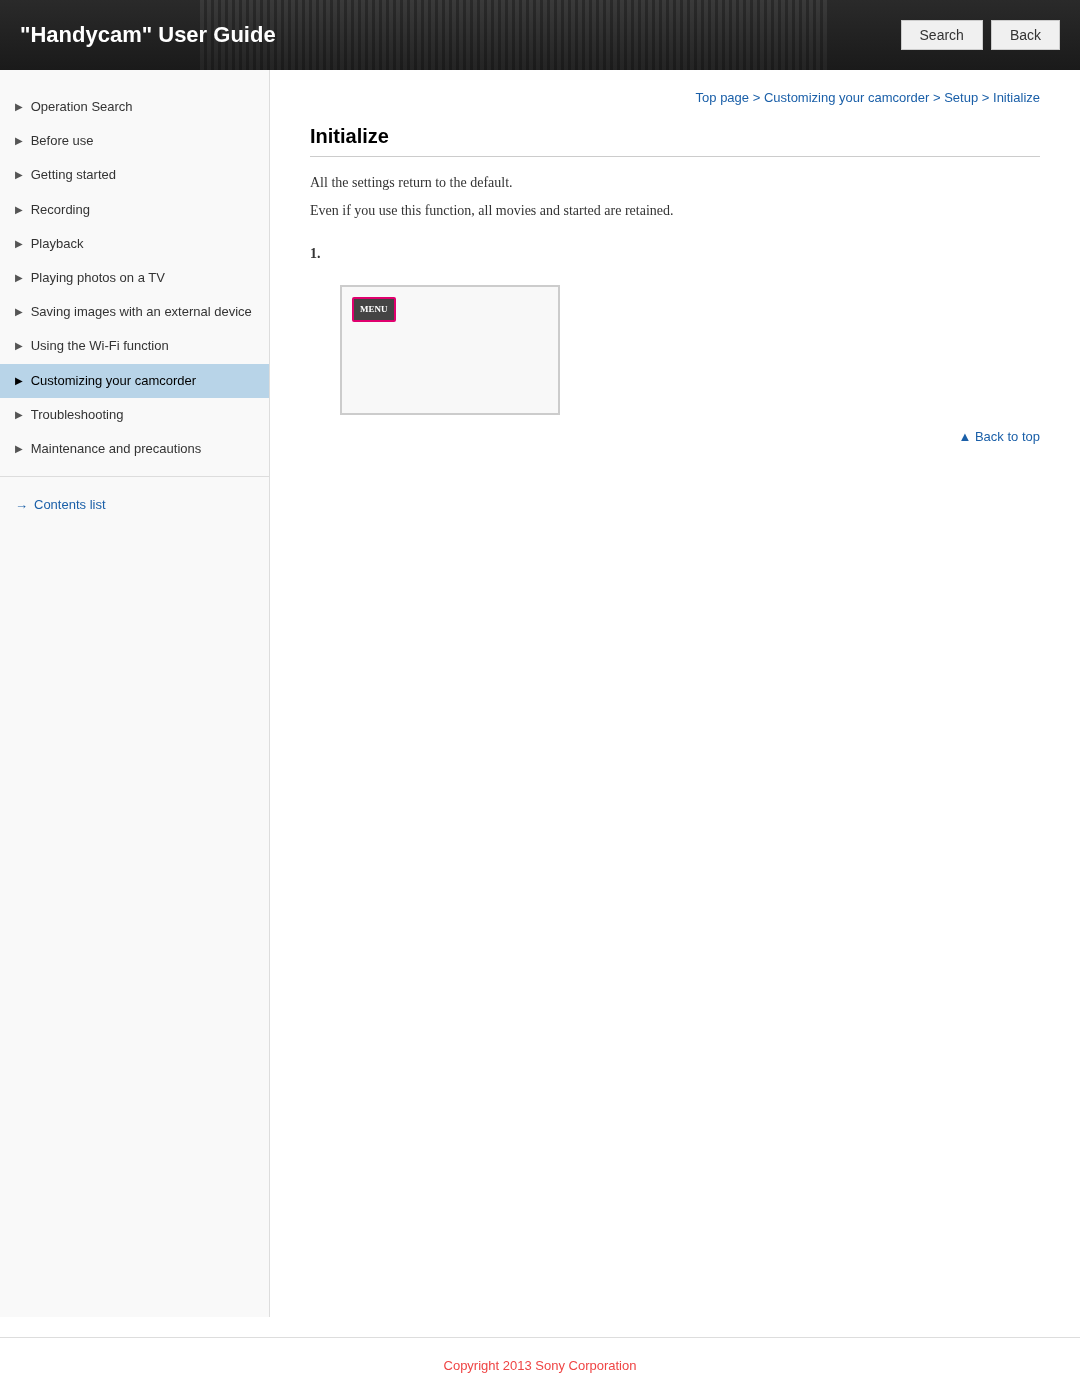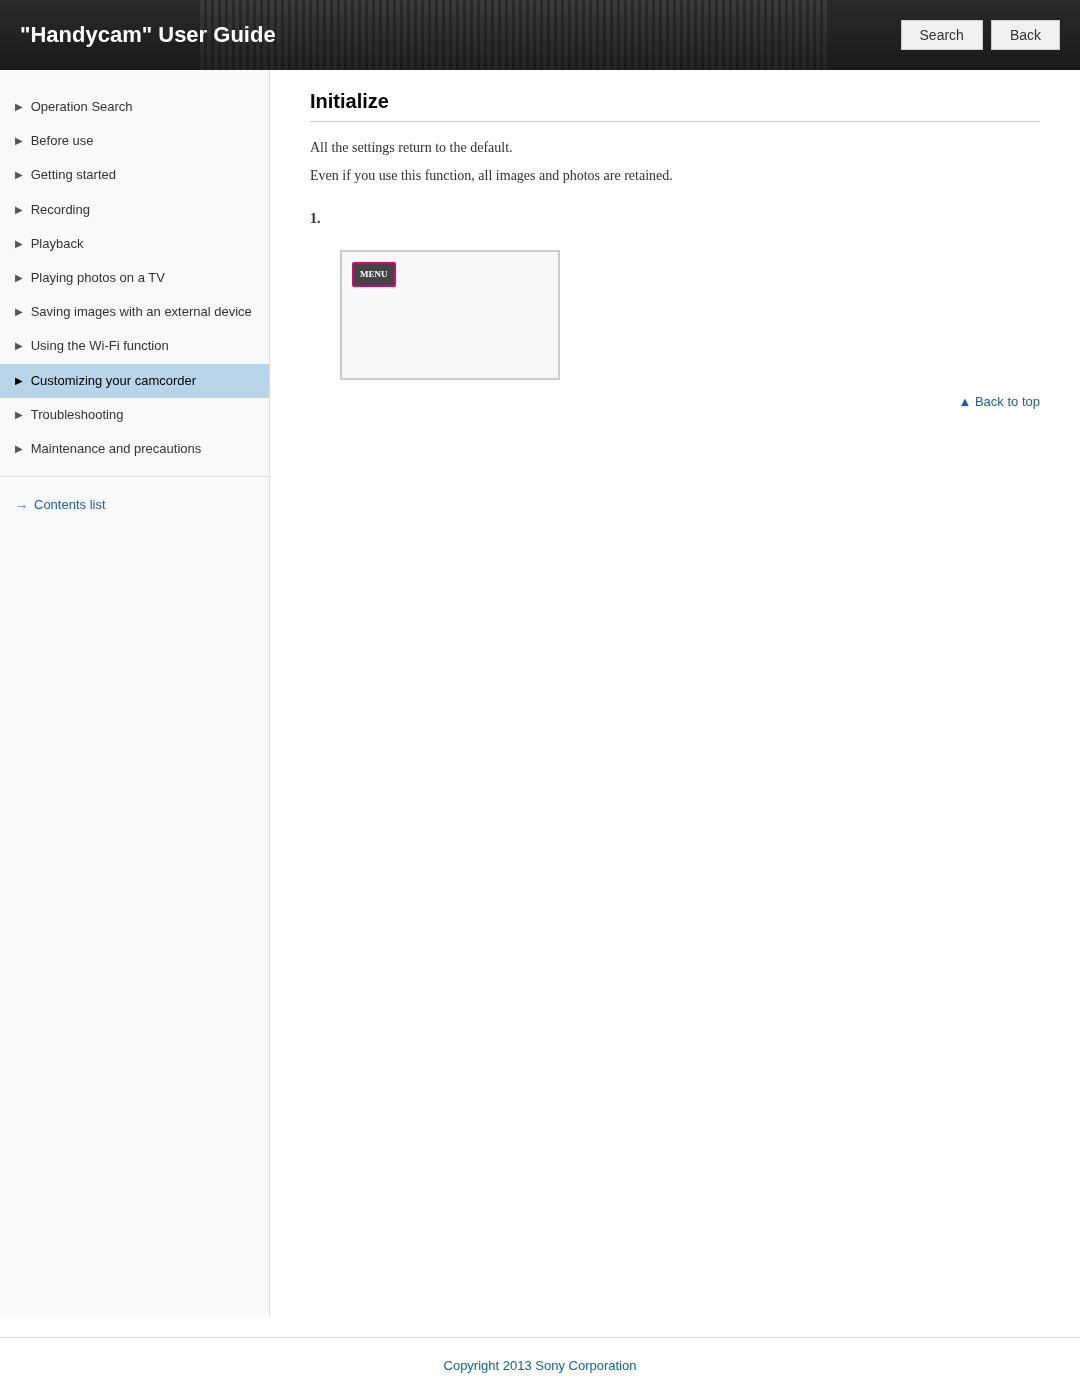--- a/index.html
+++ b/index.html
@@ -204,21 +204,21 @@
     .back-to-top a {
       color: #1a5fa8;
       text-decoration: none;
     }
 
     
     .footer {
       text-align: center;
       padding: 20px;
       font-size: 13px;
-      color: #0369a1;
+      color: #ef4444;
       border-top: 1px solid #ddd;
       margin-top: 20px;
     }
 
     
     .page-number {
       text-align: center;
       padding: 10px;
       font-size: 13px;
       color: #555;
@@ -378,26 +378,35 @@
     <div class="sidebar-divider"></div>
 
     <a class="contents-link">
       <span class="arrow-right">→</span>
       <span>Contents list</span>
     </a>
   </div>
 
   <div class="main-content">
 
+    <div class="breadcrumb">
+      <a>Top page</a>
+      <span> &gt; </span>
+      <a>Customizing your camcorder</a>
+      <span> &gt; </span>
+      <a>Setup</a>
+      <span> &gt; </span>
+      <span>Initialize</span>
+    </div>
 
     <div class="page-title">Initialize</div>
 
     <div class="content-body">
       <p>All the settings return to the default.</p>
-      <p>Even if you use this function, all images and photos are retained.</p>
+      <p>Even if you use this function, all movies and started are retained.</p>
 
       <div class="step">
         <span class="step-num">1.</span>
       </div>
 
       <div class="screenshot-box">
         <div class="screenshot-menu-btn">MENU</div>
       </div>
     </div>
 

